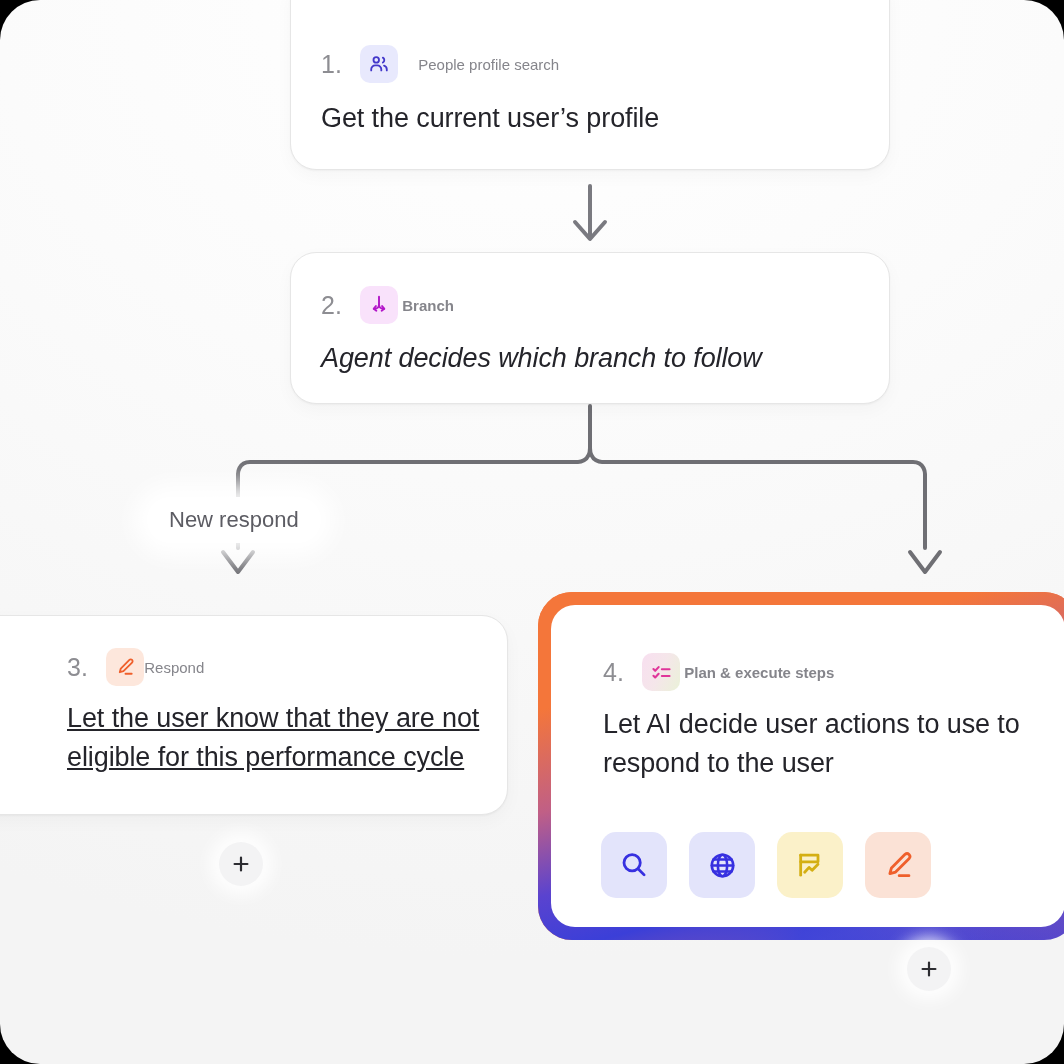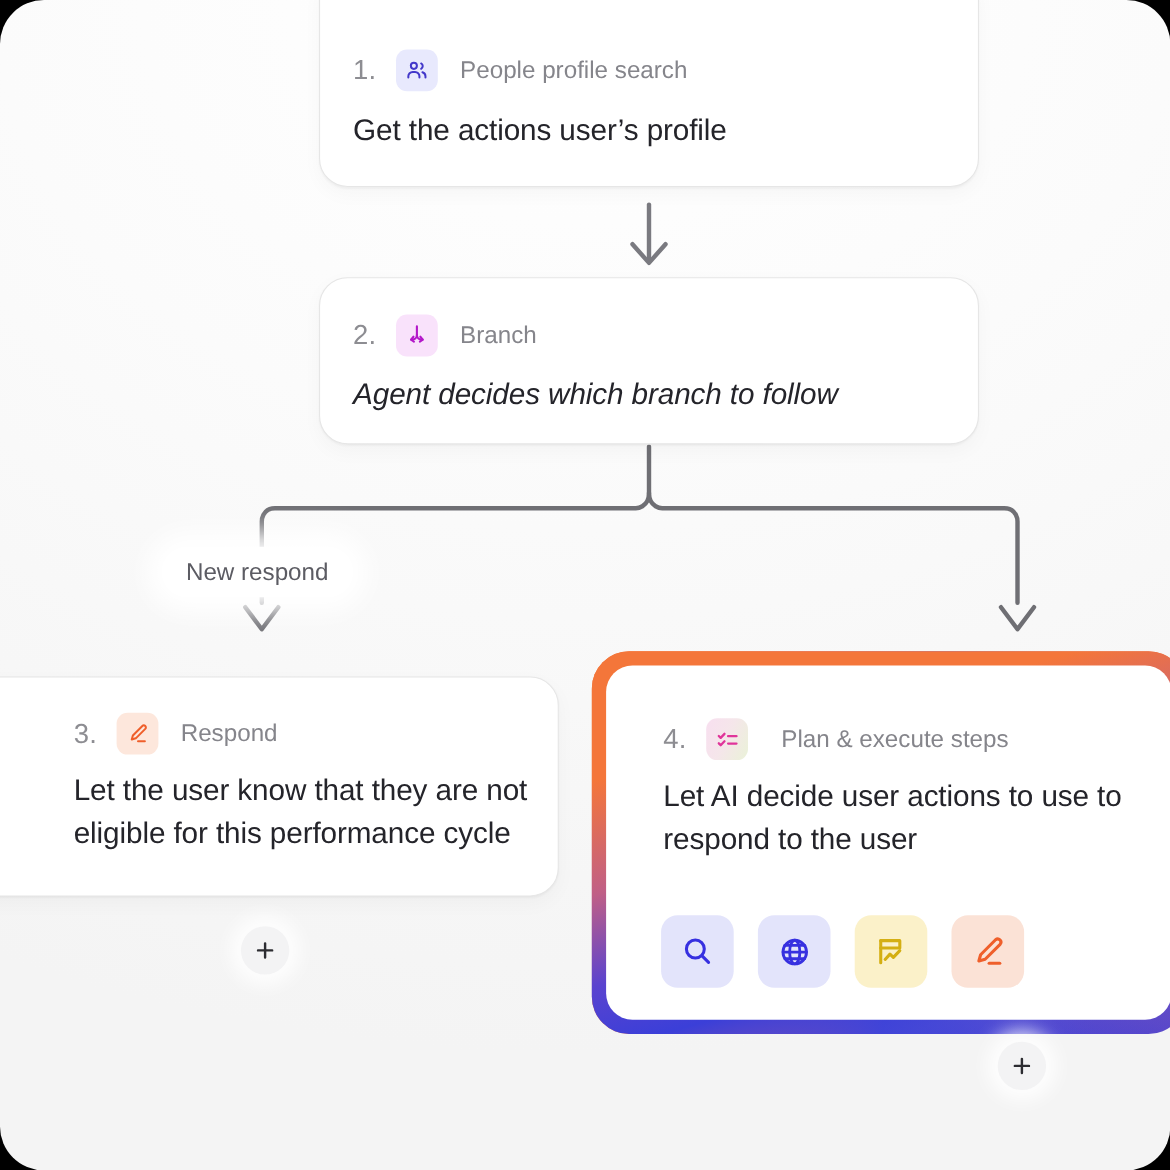--- a/index.html
+++ b/index.html
@@ -38,21 +38,21 @@
     font-weight: 400;
     letter-spacing: .2px;
   }
   .type-chip {
     width: 38px; height: 38px;
     border-radius: 10px;
     display: flex; align-items: center; justify-content: center;
     flex: 0 0 auto;
   }
   .type-label {
-    font-size: 22px;
+    font-size: 15px;
     color: #85858b;
     font-weight: 400;
   }
   .card-body {
     font-size: 27px;
     line-height: 1.45;
     color: #24242a;
     letter-spacing: -.1px;
   }
 
@@ -67,33 +67,33 @@
   #card1 .type-label { margin-left: 20px; }
   #card1 .card-body { position: absolute; left: 30px; top: 124px; }
 
   
   #card2 {
     left: 290px; top: 252px;
     width: 600px; height: 152px;
   }
   #card2 .card-head { position: absolute; left: 30px; top: 33px; }
   #card2 .step-num { margin-right: 18px; }
-  #card2 .type-label { margin-left: 20px; }
+  #card2 .type-label { margin-left: 4px; font-weight: bold; }
   #card2 .card-body { position: absolute; left: 30px; top: 86px; font-style: italic; }
 
   
   #card3 {
     left: -82px; top: 615px;
     width: 590px; height: 200px;
     border-radius: 26px;
   }
   #card3 .card-head { position: absolute; left: 148px; top: 32px; }
   #card3 .step-num { margin-right: 18px; }
-  #card3 .type-label { margin-left: 20px; }
-  #card3 .card-body { position: absolute; left: 148px; top: 83px; width: 420px; }
+  #card3 .type-label { }
+  #card3 .card-body { position: absolute; left: 148px; top: 83px; width: 420px; text-decoration: underline; }
 
   
   #card4-wrap {
     position: absolute;
     left: 538px; top: 592px;
     width: 540px; height: 348px;
     border-radius: 34px;
     padding: 13px;
     box-sizing: border-box;
     background:
@@ -130,21 +130,21 @@
     position: absolute;
     left: 13px; top: 13px; right: 13px; bottom: 13px;
     background: #ffffff;
     border-radius: 24px;
     border: none;
     z-index: 1;
     box-shadow: none;
   }
   #card4 .card-head { position: absolute; left: 52px; top: 48px; }
   #card4 .step-num { margin-right: 18px; }
-  #card4 .type-label { margin-left: 30px; }
+  #card4 .type-label { margin-left: 4px; font-weight: bold; }
   #card4 .card-body { position: absolute; left: 52px; top: 100px; width: 440px; }
   #card4 .action-row {
     position: absolute; left: 50px; top: 227px;
     display: flex; gap: 22px;
   }
   .action-chip {
     width: 66px; height: 66px;
     border-radius: 15px;
     display: flex; align-items: center; justify-content: center;
   }
@@ -217,21 +217,21 @@
       <span class="type-chip" style="background:#e8e9fd">
         <svg width="22" height="22" viewBox="0 0 24 24" fill="none" stroke="#4338ca" stroke-width="2" stroke-linecap="round" stroke-linejoin="round">
           <circle cx="9" cy="7.5" r="3"></circle>
           <path d="M3.5 19v-1.2A4.3 4.3 0 0 1 7.8 13.5h2.4a4.3 4.3 0 0 1 4.3 4.3V19"></path>
           <path d="M16.2 5.1a3 3 0 0 1 0 5.3"></path>
           <path d="M17.5 13.8a4.3 4.3 0 0 1 3 4.1V19"></path>
         </svg>
       </span>
       <span class="type-label">People profile search</span>
     </div>
-    <div class="card-body">Get the actions user’s profile</div>
+    <div class="card-body">Get the current user’s profile</div>
   </div>
 
   <div class="card" id="card2">
     <div class="card-head">
       <span class="step-num">2.</span>
       <span class="type-chip" style="background:#f9e2fb">
         <svg width="22" height="22" viewBox="0 0 24 24" fill="none" stroke="#b317c9" stroke-width="2.1" stroke-linecap="round" stroke-linejoin="round">
           <path d="M12 3v8.5c0 2.6-2 4.6-4.6 4.6H6.5"></path>
           <path d="M12 11.5c0 2.6 2 4.6 4.6 4.6h1"></path>
           <path d="M8.6 13.2 6.2 16.1l2.9 2.1"></path>

